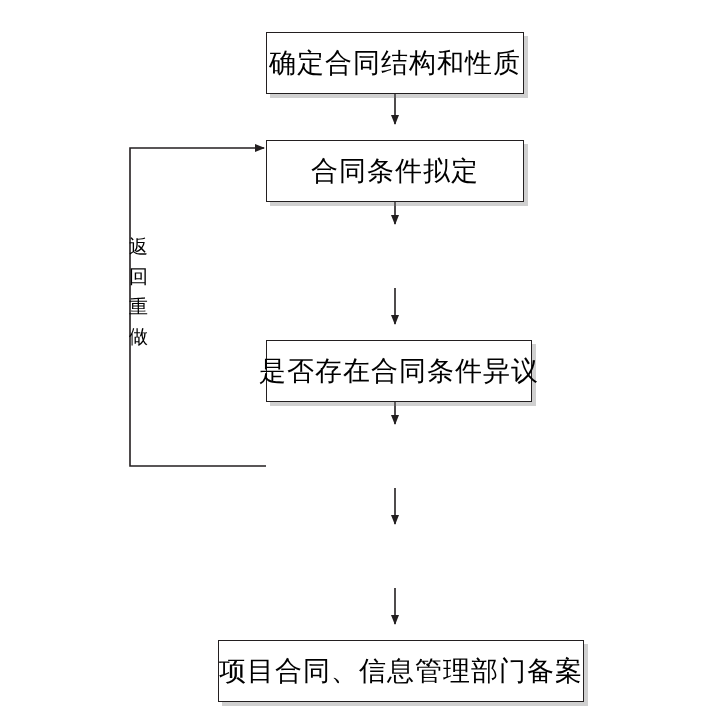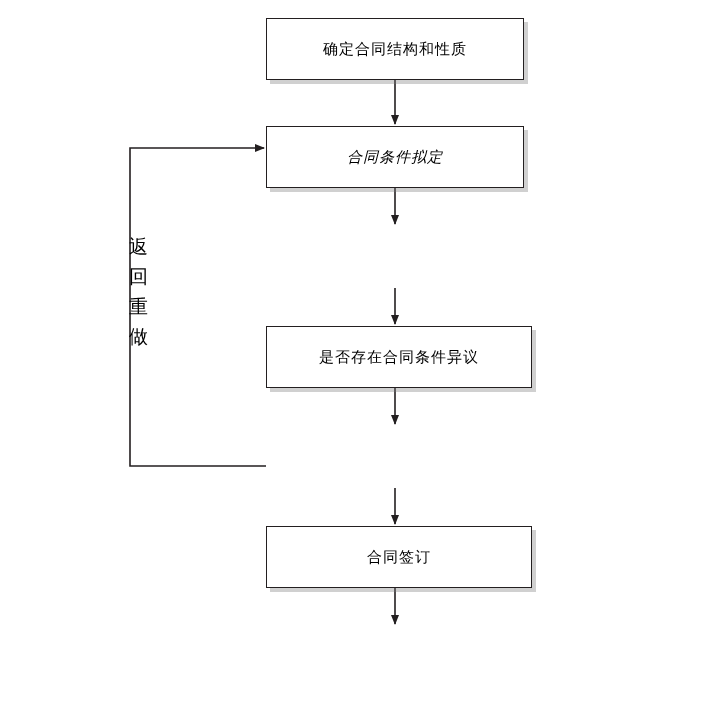--- a/index.html
+++ b/index.html
@@ -24,23 +24,24 @@
   .node {
     position: absolute;
     box-sizing: border-box;
     background: #ffffff;
     border: 1px solid #231f20;
     box-shadow: 4px 4px 0 rgba(120,120,120,0.35);
     display: flex;
     align-items: center;
     justify-content: center;
     color: #000000;
-    font-size: 15px;
+    font-size: 27px;
     letter-spacing: 1px;
     white-space: nowrap;
+    margin-top: 14px;
   }
   .edge-layer {
     position: absolute;
     left: 0;
     top: 0;
     width: 720px;
     height: 709px;
     pointer-events: none;
   }
   .loop-label {
@@ -80,34 +81,34 @@
 
     <line x1="395" y1="588" x2="395" y2="624" stroke="#231f20" stroke-width="1.6" marker-end="url(#arrowhead)"></line>
 
     <polyline points="266,466 130,466 130,148 264,148" fill="none" stroke="#231f20" stroke-width="1.6" marker-end="url(#arrowhead)"></polyline>
   </svg>
 
   <div class="node" style="left:266px; top:18px; width:258px; height:62px;">
     <span>确定合同结构和性质</span>
   </div>
 
-  <div class="node" style="left:266px; top:126px; width:258px; height:62px;font-style:italic;">
+  <div class="node" style="left:266px; top:126px; width:258px; height:62px;">
     <span>合同条件拟定</span>
   </div>
 
 
   <div class="node" style="left:266px; top:326px; width:266px; height:62px;align-items:center;">
     <span>是否存在合同条件异议</span>
   </div>
 
 
-  <div class="node" style="left:266px; top:526px; width:266px; height:62px;">
-    <span>合同签订</span>
+
+  <div class="node" style="left:218px; top:626px; width:366px; height:62px;">
+    <span>项目合同、信息管理部门备案</span>
   </div>
-
 
   <div class="loop-label" style="left:124px; top:232px;">
     <span>返</span>
     <span>回</span>
     <span>重</span>
     <span>做</span>
   </div>
 
 </div>
 

